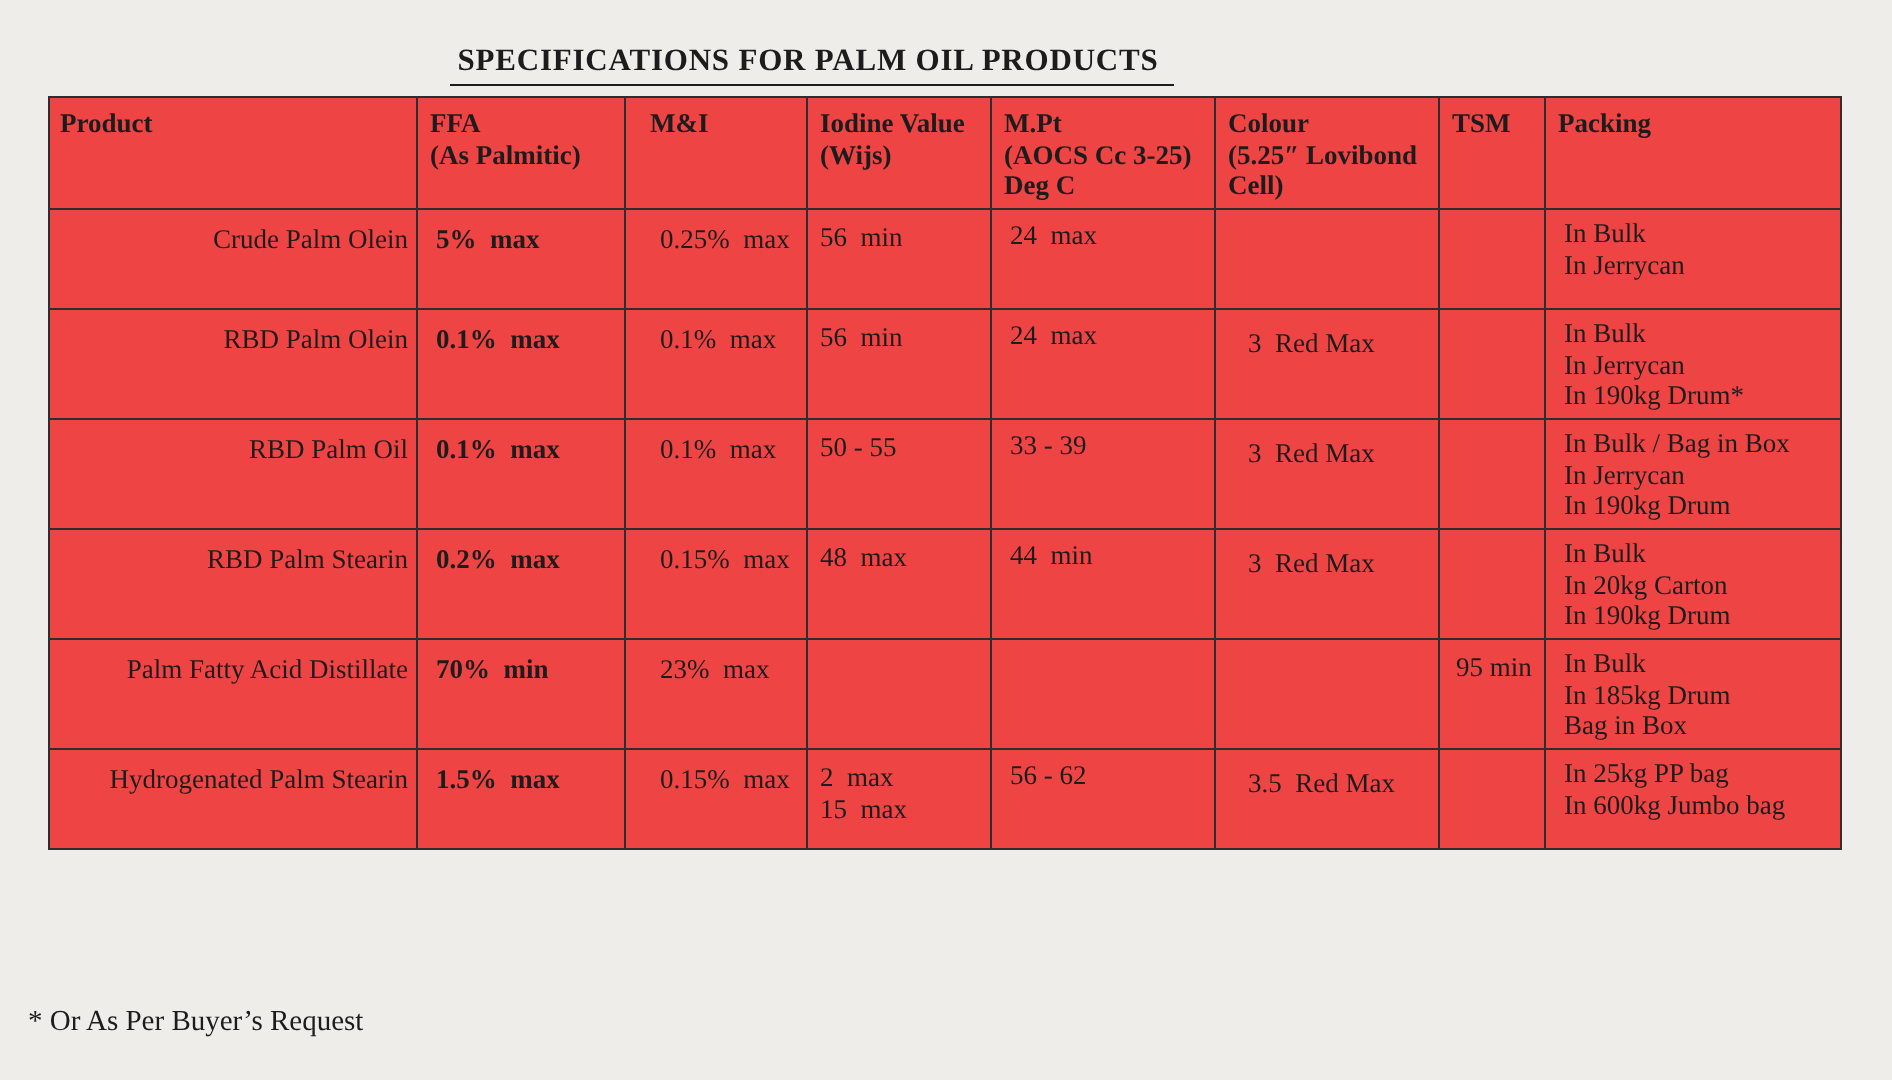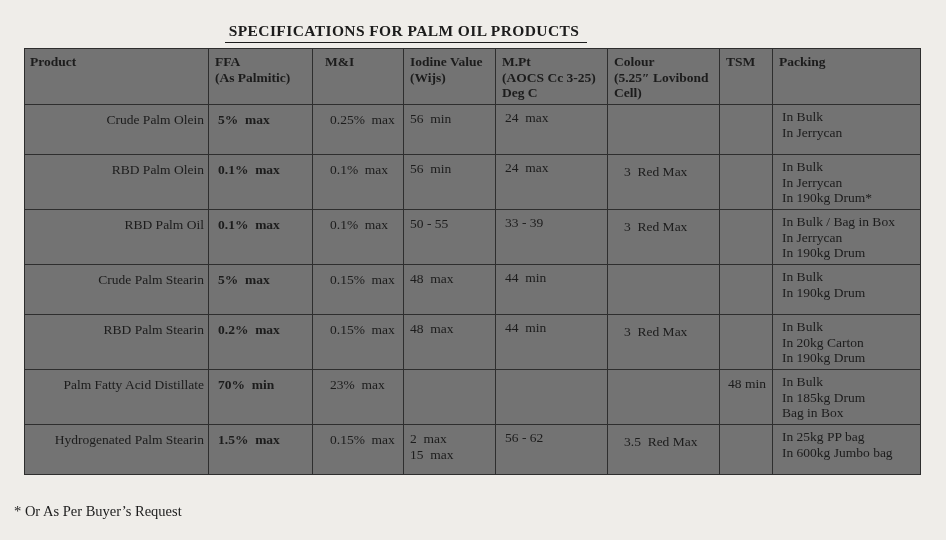--- a/index.html
+++ b/index.html
@@ -36,21 +36,21 @@
     border-bottom: 1.6px solid #1c1c1c;
     padding: 0 8px 2px 4px;
   }
   .spec-table {
     position: absolute;
     top: 48px;
     left: 24px;
     width: 896px;
     border-collapse: collapse;
     table-layout: fixed;
-    background: #737373;
+    background: #ef4444;
   }
   .spec-table th, .spec-table td {
     border: 1.5px solid #2e2e2e;
     vertical-align: top;
     text-align: left;
     white-space: pre-wrap;
     font-size: 13.5px;
     line-height: 1.16;
     padding: 4px 4px 3px 6px;
     overflow: hidden;
@@ -147,50 +147,39 @@
           <td>0.1%  max</td>
           <td>50 - 55</td>
           <td>33 - 39</td>
           <td>3  Red Max</td>
           <td></td>
           <td>In Bulk / Bag in Box
 In Jerrycan
 In 190kg Drum</td>
         </tr>
         <tr>
-          <td>Crude Palm Stearin</td>
-          <td class="bold">5%  max</td>
-          <td>0.15%  max</td>
-          <td>48  max</td>
-          <td>44  min</td>
-          <td></td>
-          <td></td>
-          <td>In Bulk
-In 190kg Drum</td>
-        </tr>
-        <tr>
           <td>RBD Palm Stearin</td>
           <td class="bold">0.2%  max</td>
           <td>0.15%  max</td>
           <td>48  max</td>
           <td>44  min</td>
           <td>3  Red Max</td>
           <td></td>
           <td>In Bulk
 In 20kg Carton
 In 190kg Drum</td>
         </tr>
         <tr>
           <td>Palm Fatty Acid Distillate</td>
           <td class="bold">70%  min</td>
           <td>23%  max</td>
           <td></td>
           <td></td>
           <td></td>
-          <td>48 min</td>
+          <td>95 min</td>
           <td>In Bulk
 In 185kg Drum
 Bag in Box</td>
         </tr>
         <tr>
           <td>Hydrogenated Palm Stearin</td>
           <td class="bold">1.5%  max</td>
           <td>0.15%  max</td>
           <td>2  max
 15  max</td>

